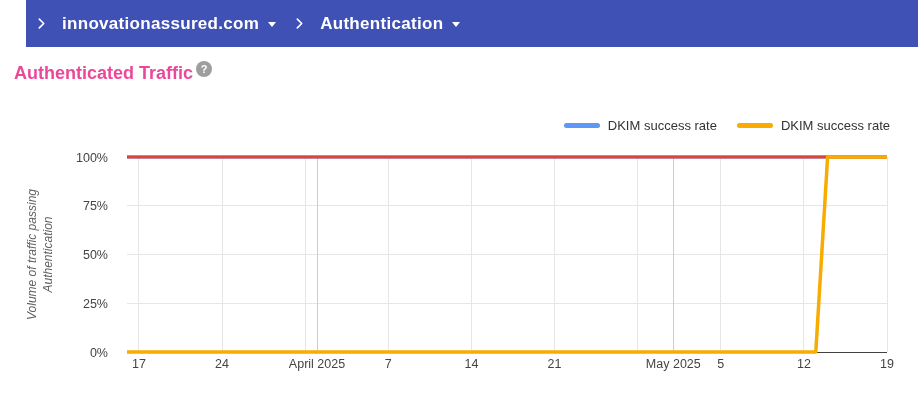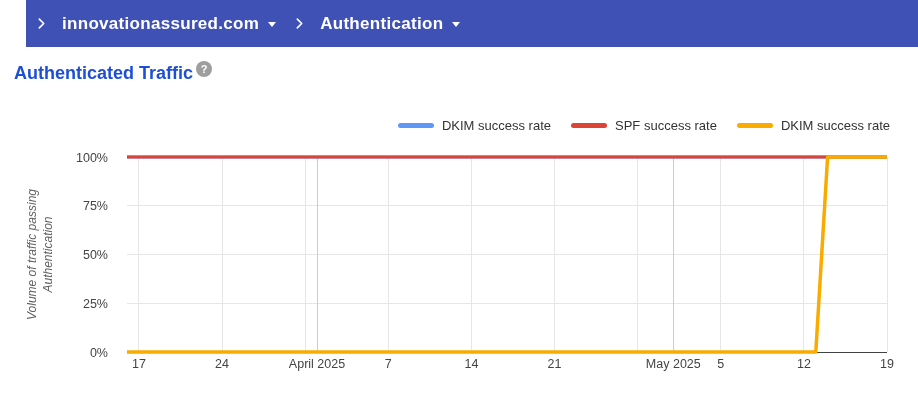--- a/index.html
+++ b/index.html
@@ -20,21 +20,21 @@
     font-size:17px;font-weight:600;letter-spacing:.3px;color:#fff;
   }
   .caret{
     width:0;height:0;margin-left:9px;margin-top:2px;
     border-left:4.5px solid transparent;border-right:4.5px solid transparent;
     border-top:5px solid #ffffff;
   }
   .crumb-gap{width:16px;}
   
   .header{position:absolute;top:62px;left:14px;display:flex;align-items:flex-start;}
-  .page-title{font-size:18px;font-weight:bold;color:#1d4ed8;line-height:22px;}
+  .page-title{font-size:18px;font-weight:bold;color:#ec4899;line-height:22px;}
   .help-icon{
     width:16px;height:16px;border-radius:50%;background:#9e9e9e;margin-left:3px;margin-top:-1px;
     display:flex;align-items:center;justify-content:center;
     color:#fff;font-size:11px;font-weight:bold;cursor:pointer;
   }
   
   .legend{
     position:absolute;top:118px;right:28px;
     display:flex;align-items:center;gap:20px;
   }
@@ -76,24 +76,20 @@
   <span class="page-title">Authenticated Traffic</span>
   <span class="help-icon">?</span>
 </div>
 
 <div class="legend">
   <span class="legend-item">
     <span class="legend-swatch" style="background: rgb(94, 151, 246);"></span>
     <span class="legend-label">DKIM success rate</span>
   </span>
   <span class="legend-item">
-    <span class="legend-swatch" style="background: rgb(219, 68, 55);"></span>
-    <span class="legend-label">SPF success rate</span>
-  </span>
-  <span class="legend-item">
     <span class="legend-swatch" style="background: rgb(249, 171, 0);"></span>
     <span class="legend-label">DKIM success rate</span>
   </span>
 </div>
 
 <svg id="plot" width="918" height="250">
     <line x1="127" y1="163.25" x2="887" y2="163.25" stroke="#E6E6E6" stroke-width="1" shape-rendering="crispEdges"></line>
     <line x1="127" y1="114.5" x2="887" y2="114.5" stroke="#E6E6E6" stroke-width="1" shape-rendering="crispEdges"></line>
     <line x1="127" y1="65.75" x2="887" y2="65.75" stroke="#E6E6E6" stroke-width="1" shape-rendering="crispEdges"></line>
     <line x1="127" y1="17" x2="887" y2="17" stroke="#E6E6E6" stroke-width="1" shape-rendering="crispEdges"></line>

